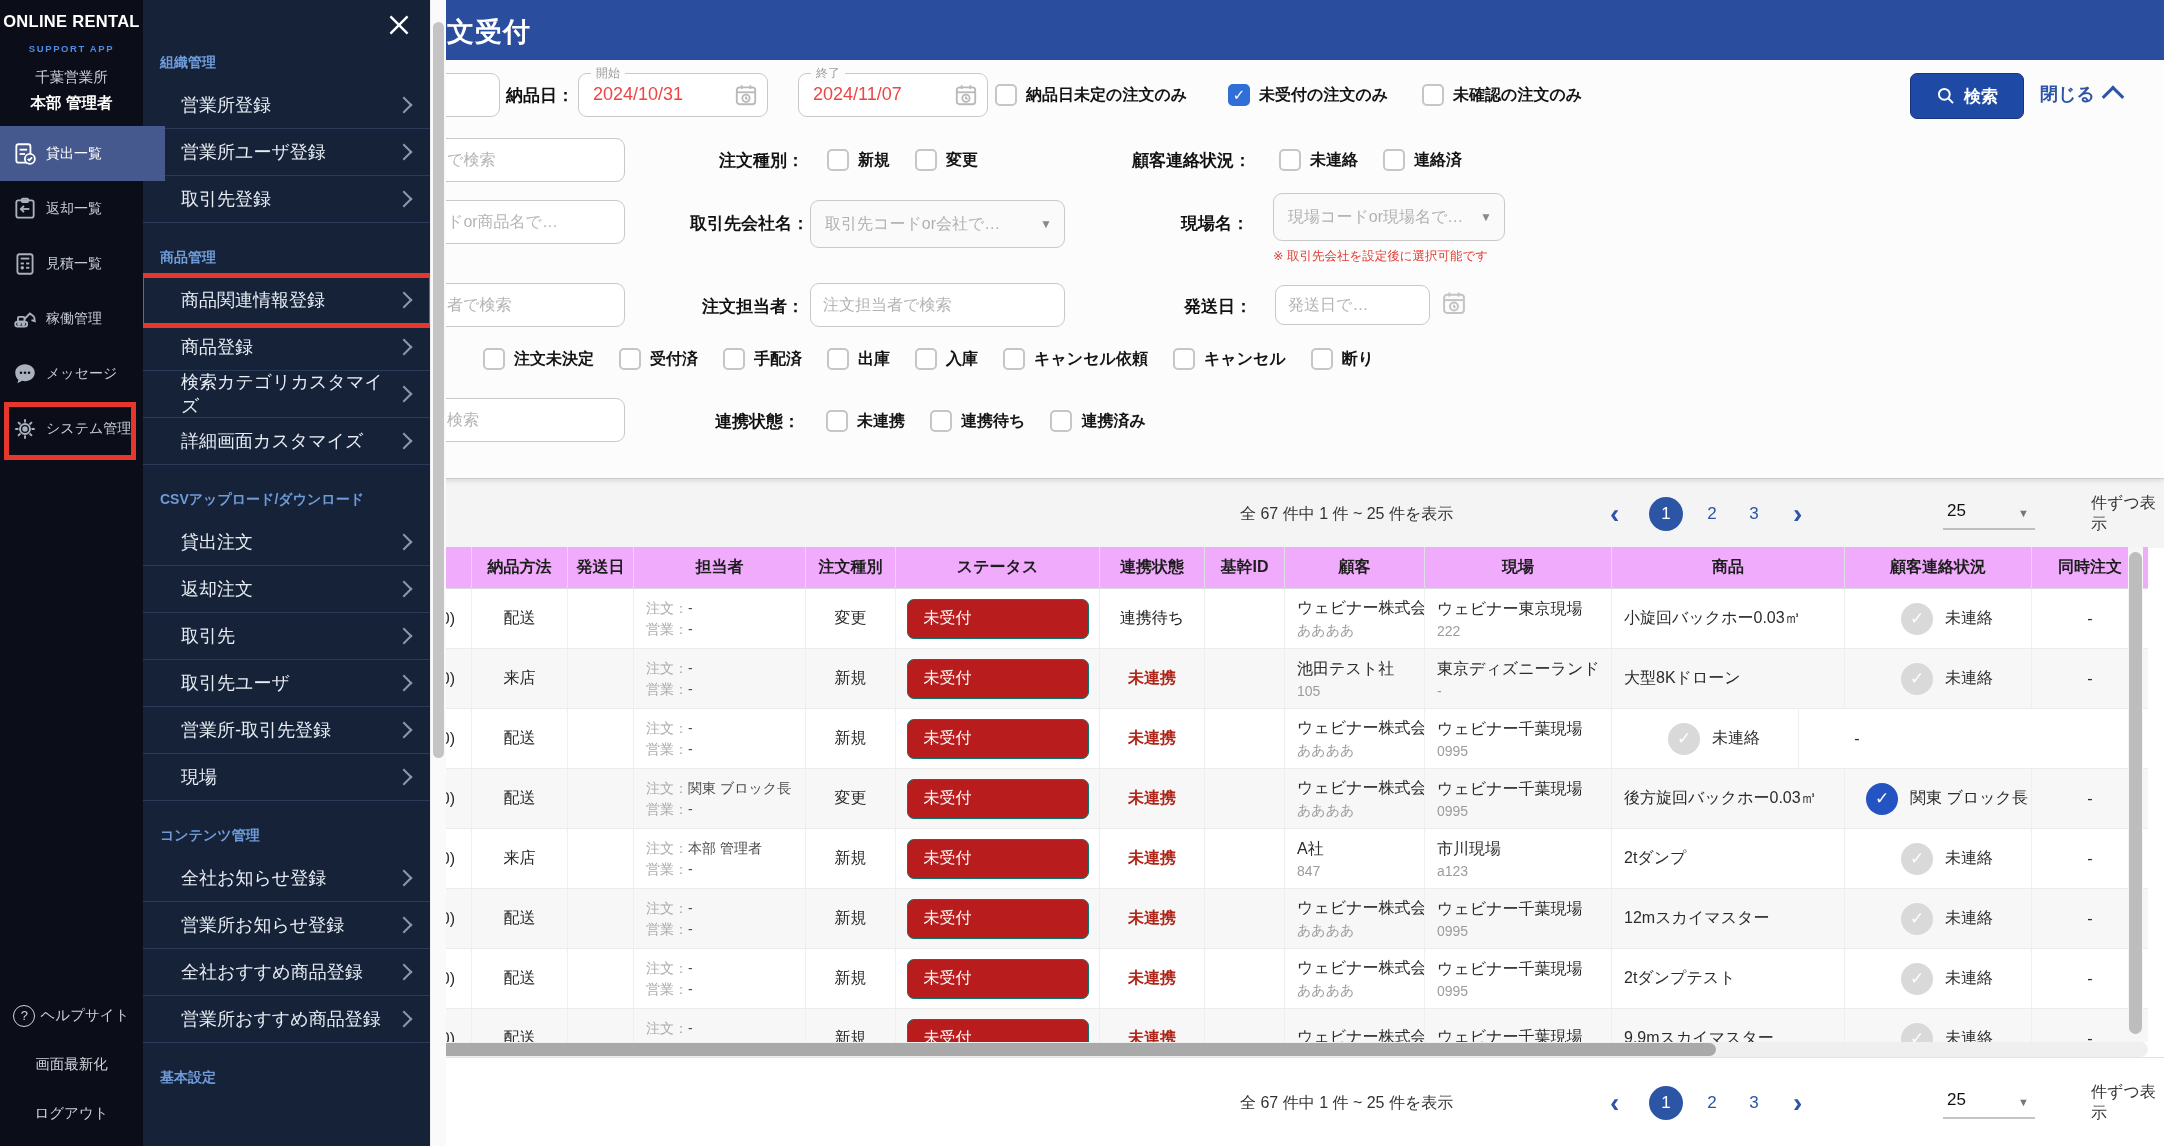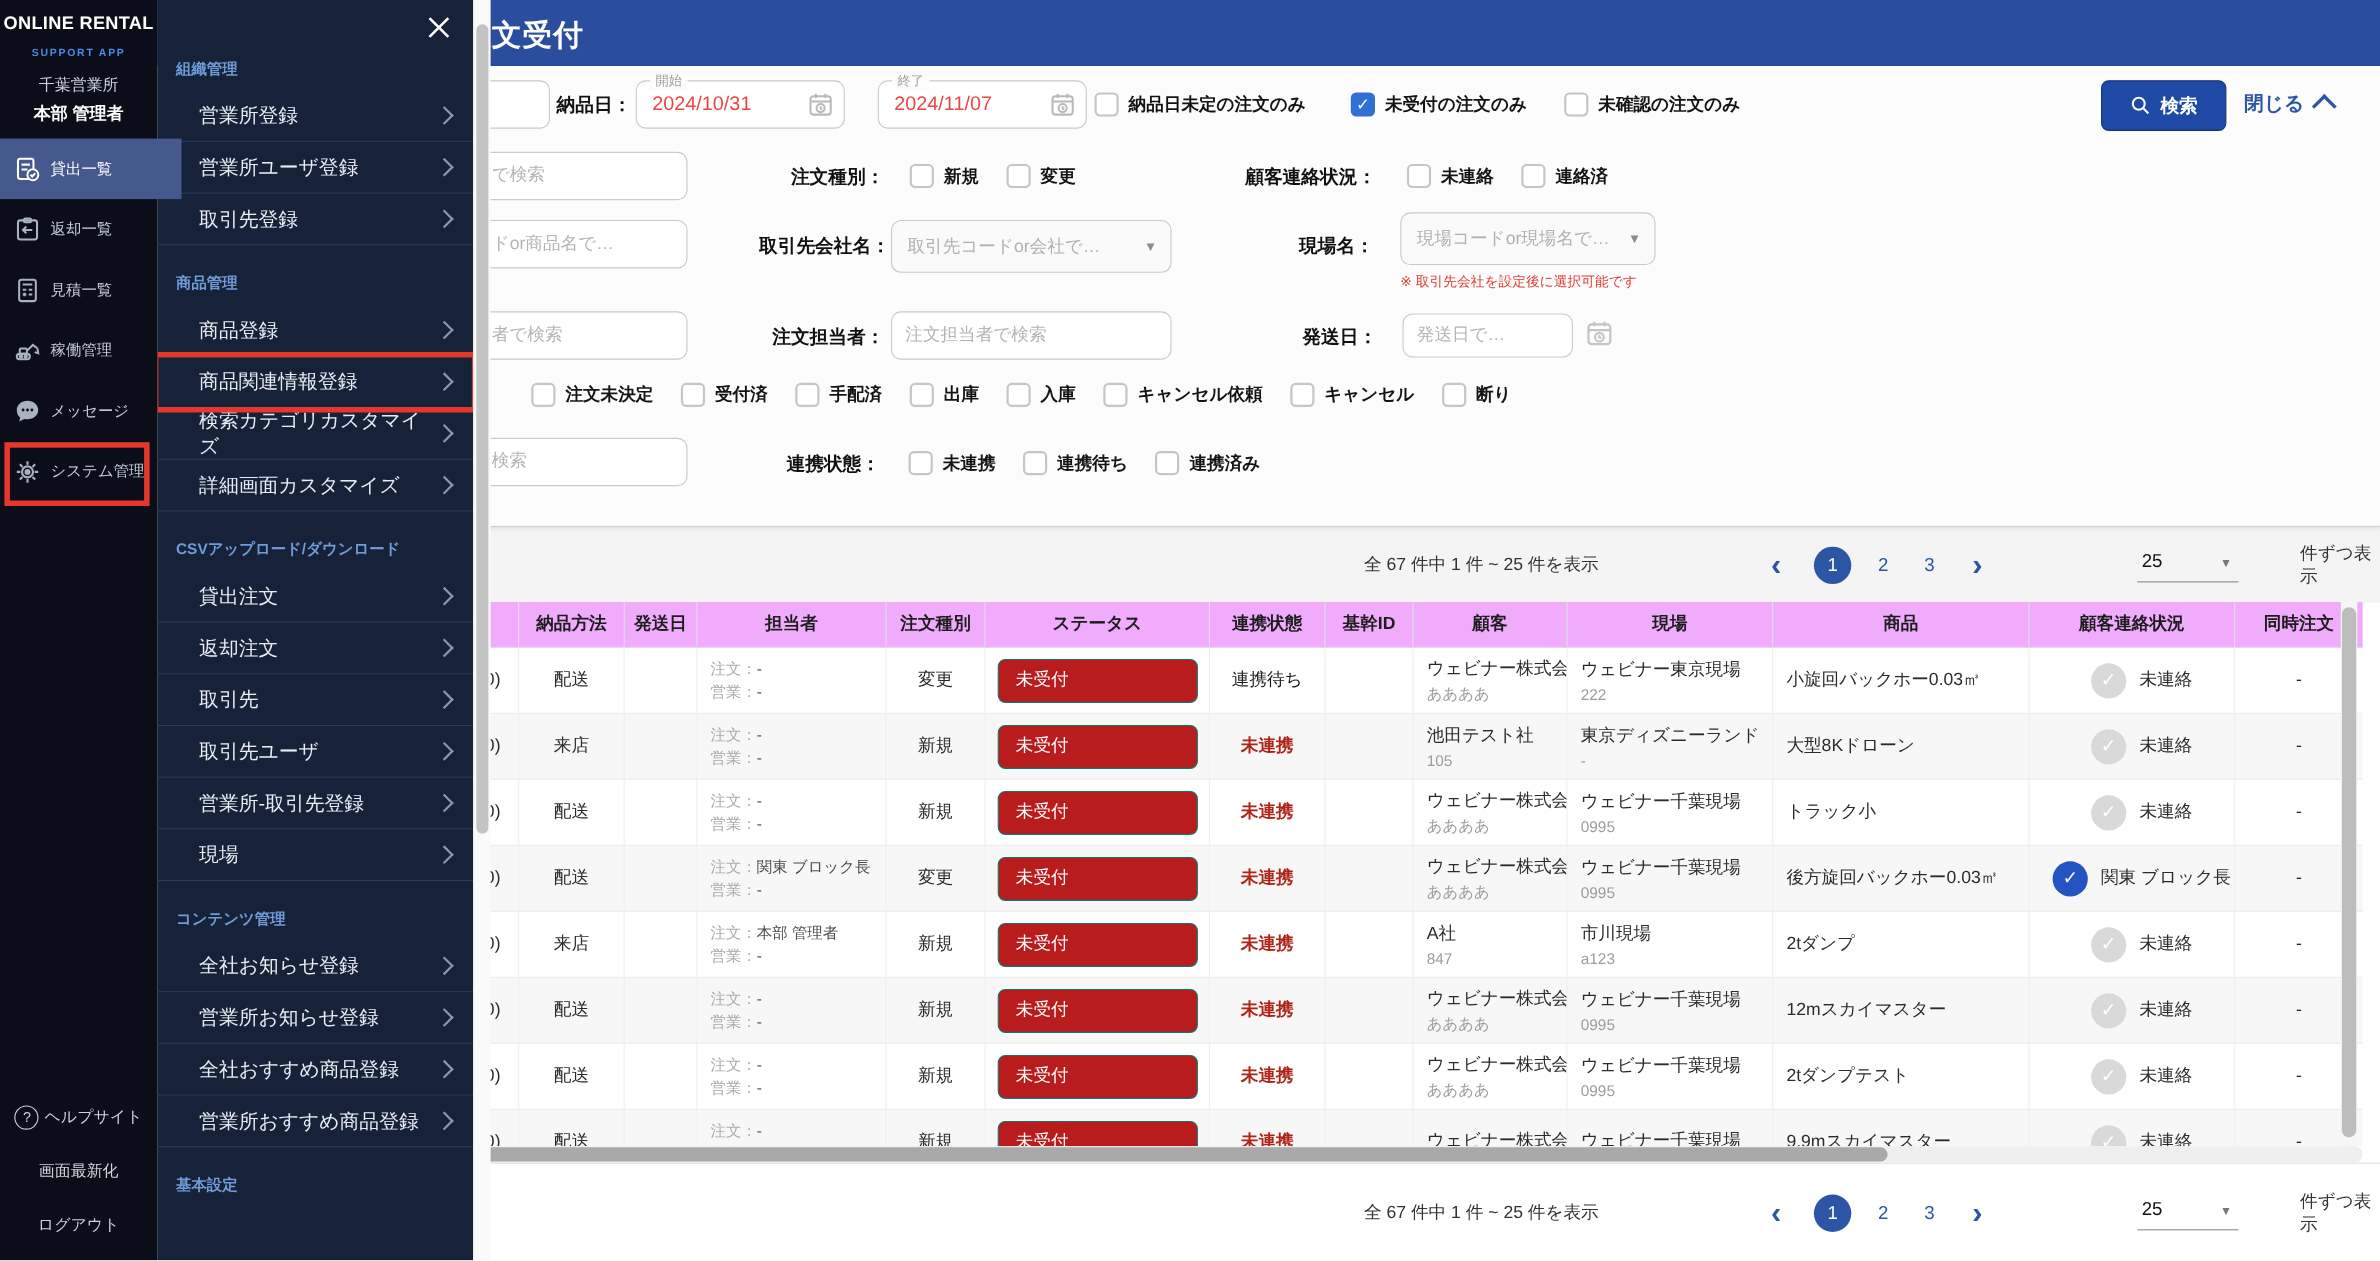--- a/index.html
+++ b/index.html
@@ -394,21 +394,20 @@
           </div>
         <div class="td c7 center"></div>
         <div class="td c8 padl">
             <div>ウェビナー株式会社</div>
             <div class="sub">ああああ</div>
           </div>
         <div class="td c9 padl">
             <div>ウェビナー千葉現場</div>
             <div class="sub">0995</div>
           </div>
-        <div class="td c10 padl">トラック小</div>
         <div class="td c11 contact">
             <span class="ccirc">✓</span>
             <span>未連絡</span>
           </div>
         <div class="td c12 center" style="border-right:none;">-</div>
       </div>
 
       <div class="trow alt">
         <div class="td c0 right">00)</div>
         <div class="td c1 center">配送</div>
@@ -702,26 +701,26 @@
       <div class="ditem">
           <span>営業所ユーザ登録</span>
           <span class="dchev"></span>
         </div>
       <div class="ditem">
           <span>取引先登録</span>
           <span class="dchev"></span>
         </div>
 
       <div class="dsec">商品管理</div>
-      <div class="ditem">
-          <span>商品登録</span>
-          <span class="dchev"></span>
-        </div>
       <div class="ditem hl">
           <span>商品関連情報登録</span>
+          <span class="dchev"></span>
+        </div>
+      <div class="ditem">
+          <span>商品登録</span>
           <span class="dchev"></span>
         </div>
       <div class="ditem">
           <span>検索カテゴリカスタマイズ</span>
           <span class="dchev"></span>
         </div>
       <div class="ditem">
           <span>詳細画面カスタマイズ</span>
           <span class="dchev"></span>
         </div>

